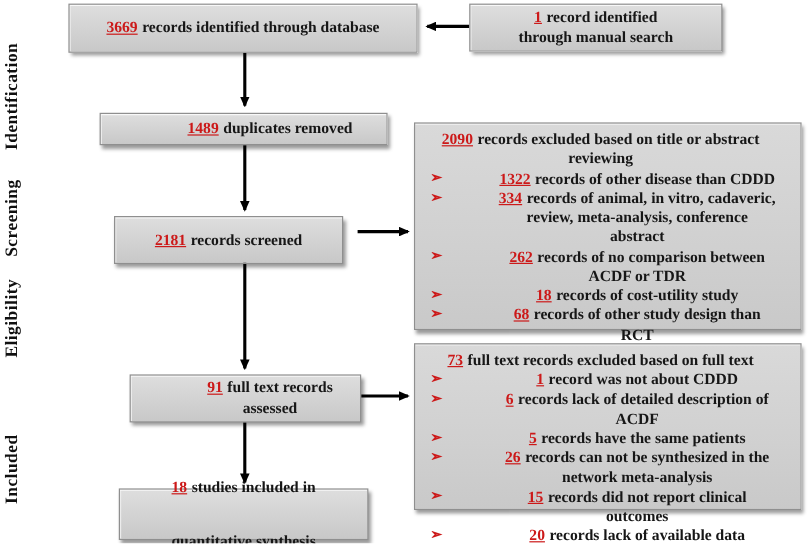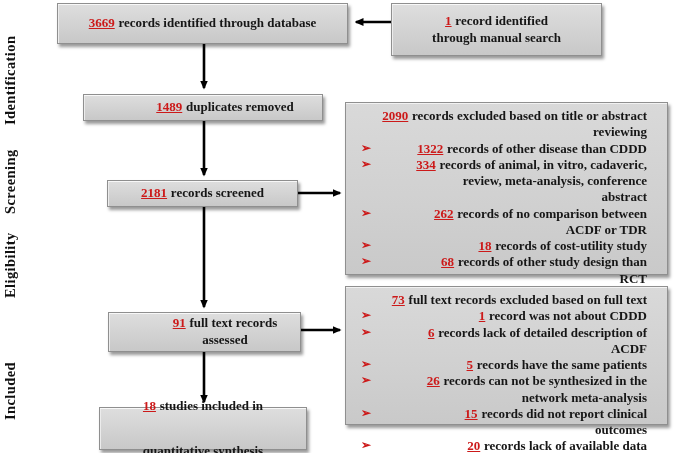--- a/index.html
+++ b/index.html
@@ -18,21 +18,21 @@
     display:flex; flex-direction:column; justify-content:center;
     text-align:center; font-size:13px; line-height:1.28; padding:1px 3px;
   }
   .num{ color:#cc1919; margin-right:.29em;text-decoration:underline; }
   
   .excl{
     position:absolute;
     background:linear-gradient(180deg,#d9d9d9 0%,#d0d0d0 60%,#c9c9c9 100%);
     border:1px solid #8f8f8f;
     box-shadow:2px 3px 3px rgba(0,0,0,.40), inset 0 1px 0 #f2f2f2;
-    font-size:13px; line-height:1.25; padding:5px 20px 4px 8px; text-align:right;
+    font-size:13px; line-height:1.25; padding:5px 20px 4px 8px; text-align:center;
   }
   .item{ display:flex; align-items:flex-start; }
   .bullet{ flex:0 0 17px; color:#cc1919; padding-left:2px; font-size:12px; }
   .itext{ flex:1;margin-left:44px; }
   
   .side{
     position:absolute; left:2px; width:20px;
     writing-mode:vertical-rl; transform:rotate(180deg);
     text-align:center; font-size:14.5px; letter-spacing:.4px; color:#101010;
   }
@@ -60,30 +60,30 @@
     <line x1="204" y1="207" x2="204" y2="307" stroke="#000" stroke-width="2.6" marker-end="url(#ah)"></line>
     <line x1="298" y1="193" x2="340" y2="193" stroke="#000" stroke-width="2.6" marker-end="url(#ah)"></line>
     <line x1="204" y1="352" x2="204" y2="402" stroke="#000" stroke-width="2.6" marker-end="url(#ah)"></line>
     <line x1="301" y1="330" x2="340" y2="330" stroke="#000" stroke-width="2.6" marker-end="url(#ah)"></line>
   </svg>
 
   <div class="box" style="left:57px;top:3px;width:291px;height:41px;">
     <div><span class="num">3669</span><span>records identified through database</span></div>
   </div>
 
-  <div class="box" style="left:391px;top:3px;width:211px;height:53px;">
+  <div class="box" style="left:391px;top:3px;width:211px;height:40px;">
     <div><span class="num">1</span><span>record identified</span></div>
     <div>through manual search</div>
   </div>
 
   <div class="box" style="left:83px;top:94px;width:240px;height:27px;padding-left:47px;">
     <div><span class="num">1489</span><span>duplicates removed</span></div>
   </div>
 
-  <div class="box" style="left:107px;top:180px;width:191px;height:27px;">
+  <div class="box" style="left:95px;top:180px;width:191px;height:40px;">
     <div><span class="num">2181</span><span>records screened</span></div>
   </div>
 
   <div class="box" style="left:108px;top:312px;width:193px;height:40px;padding-left:44px;">
     <div><span class="num">91</span><span>full text records assessed</span></div>
   </div>
 
   <div class="box" style="left:99px;top:407px;width:208px;height:43px;gap:28px;">
     <div><span class="num">18</span><span>studies included in</span></div>
     <div>quantitative synthesis</div>

